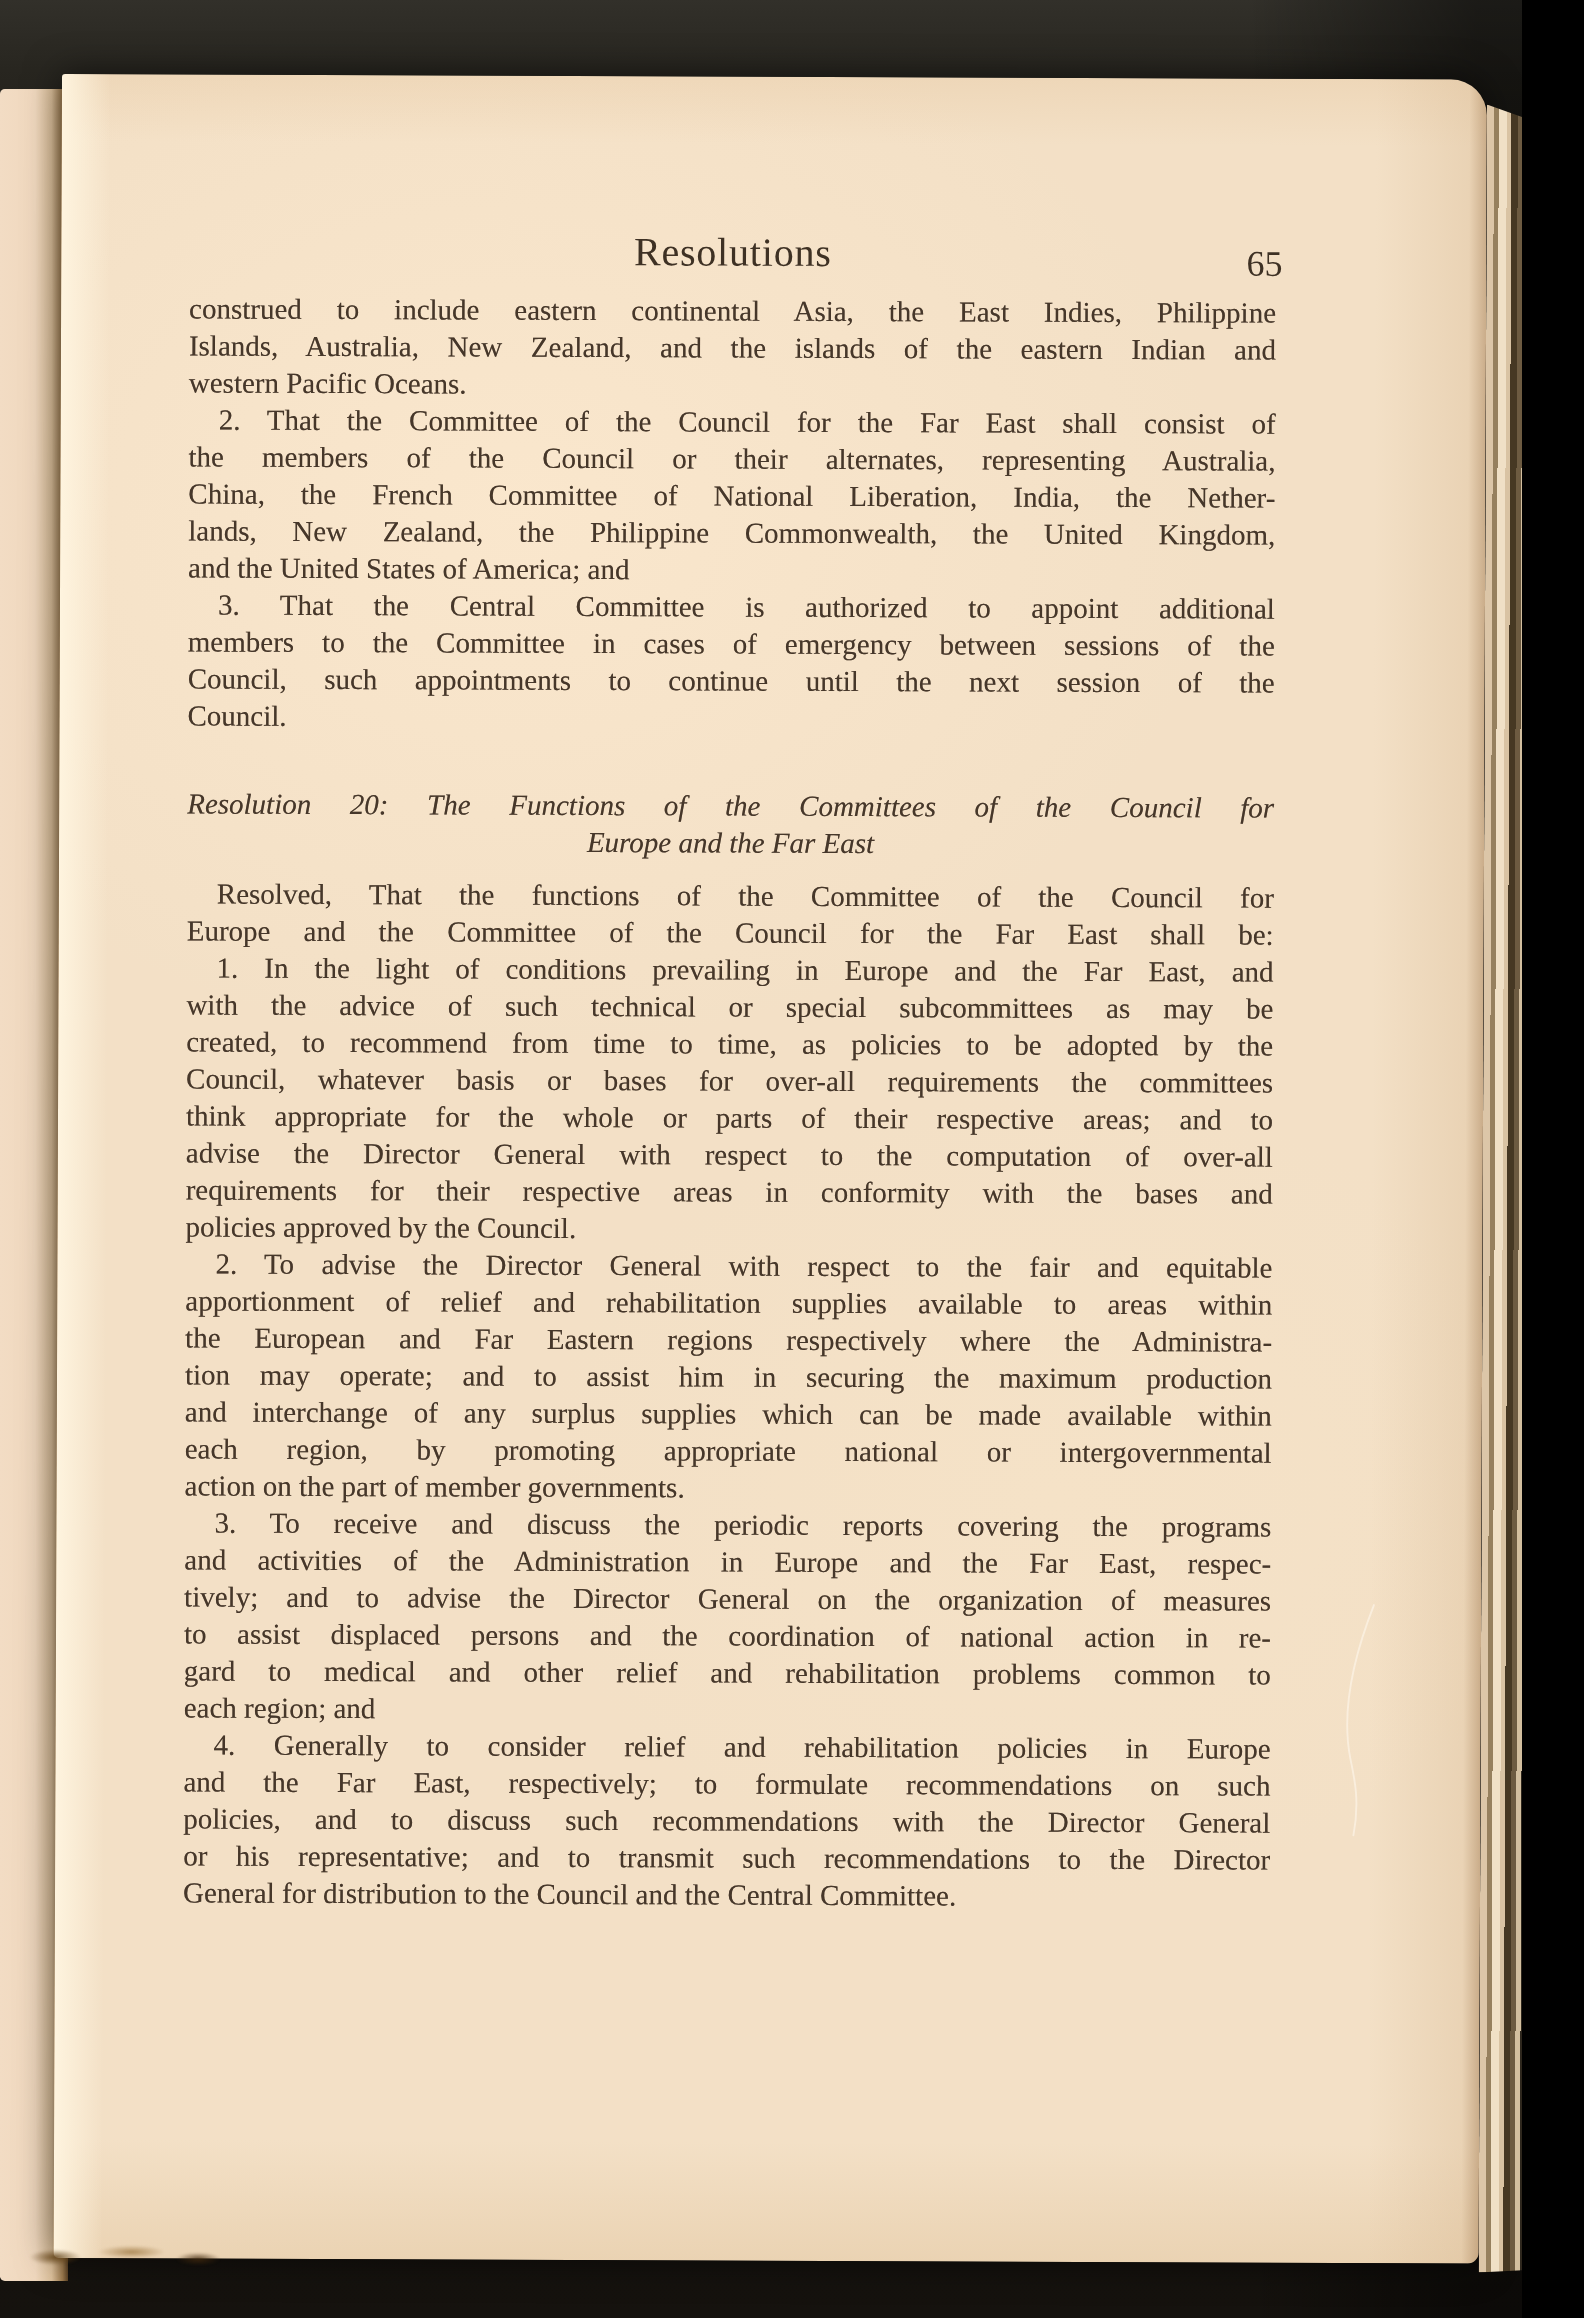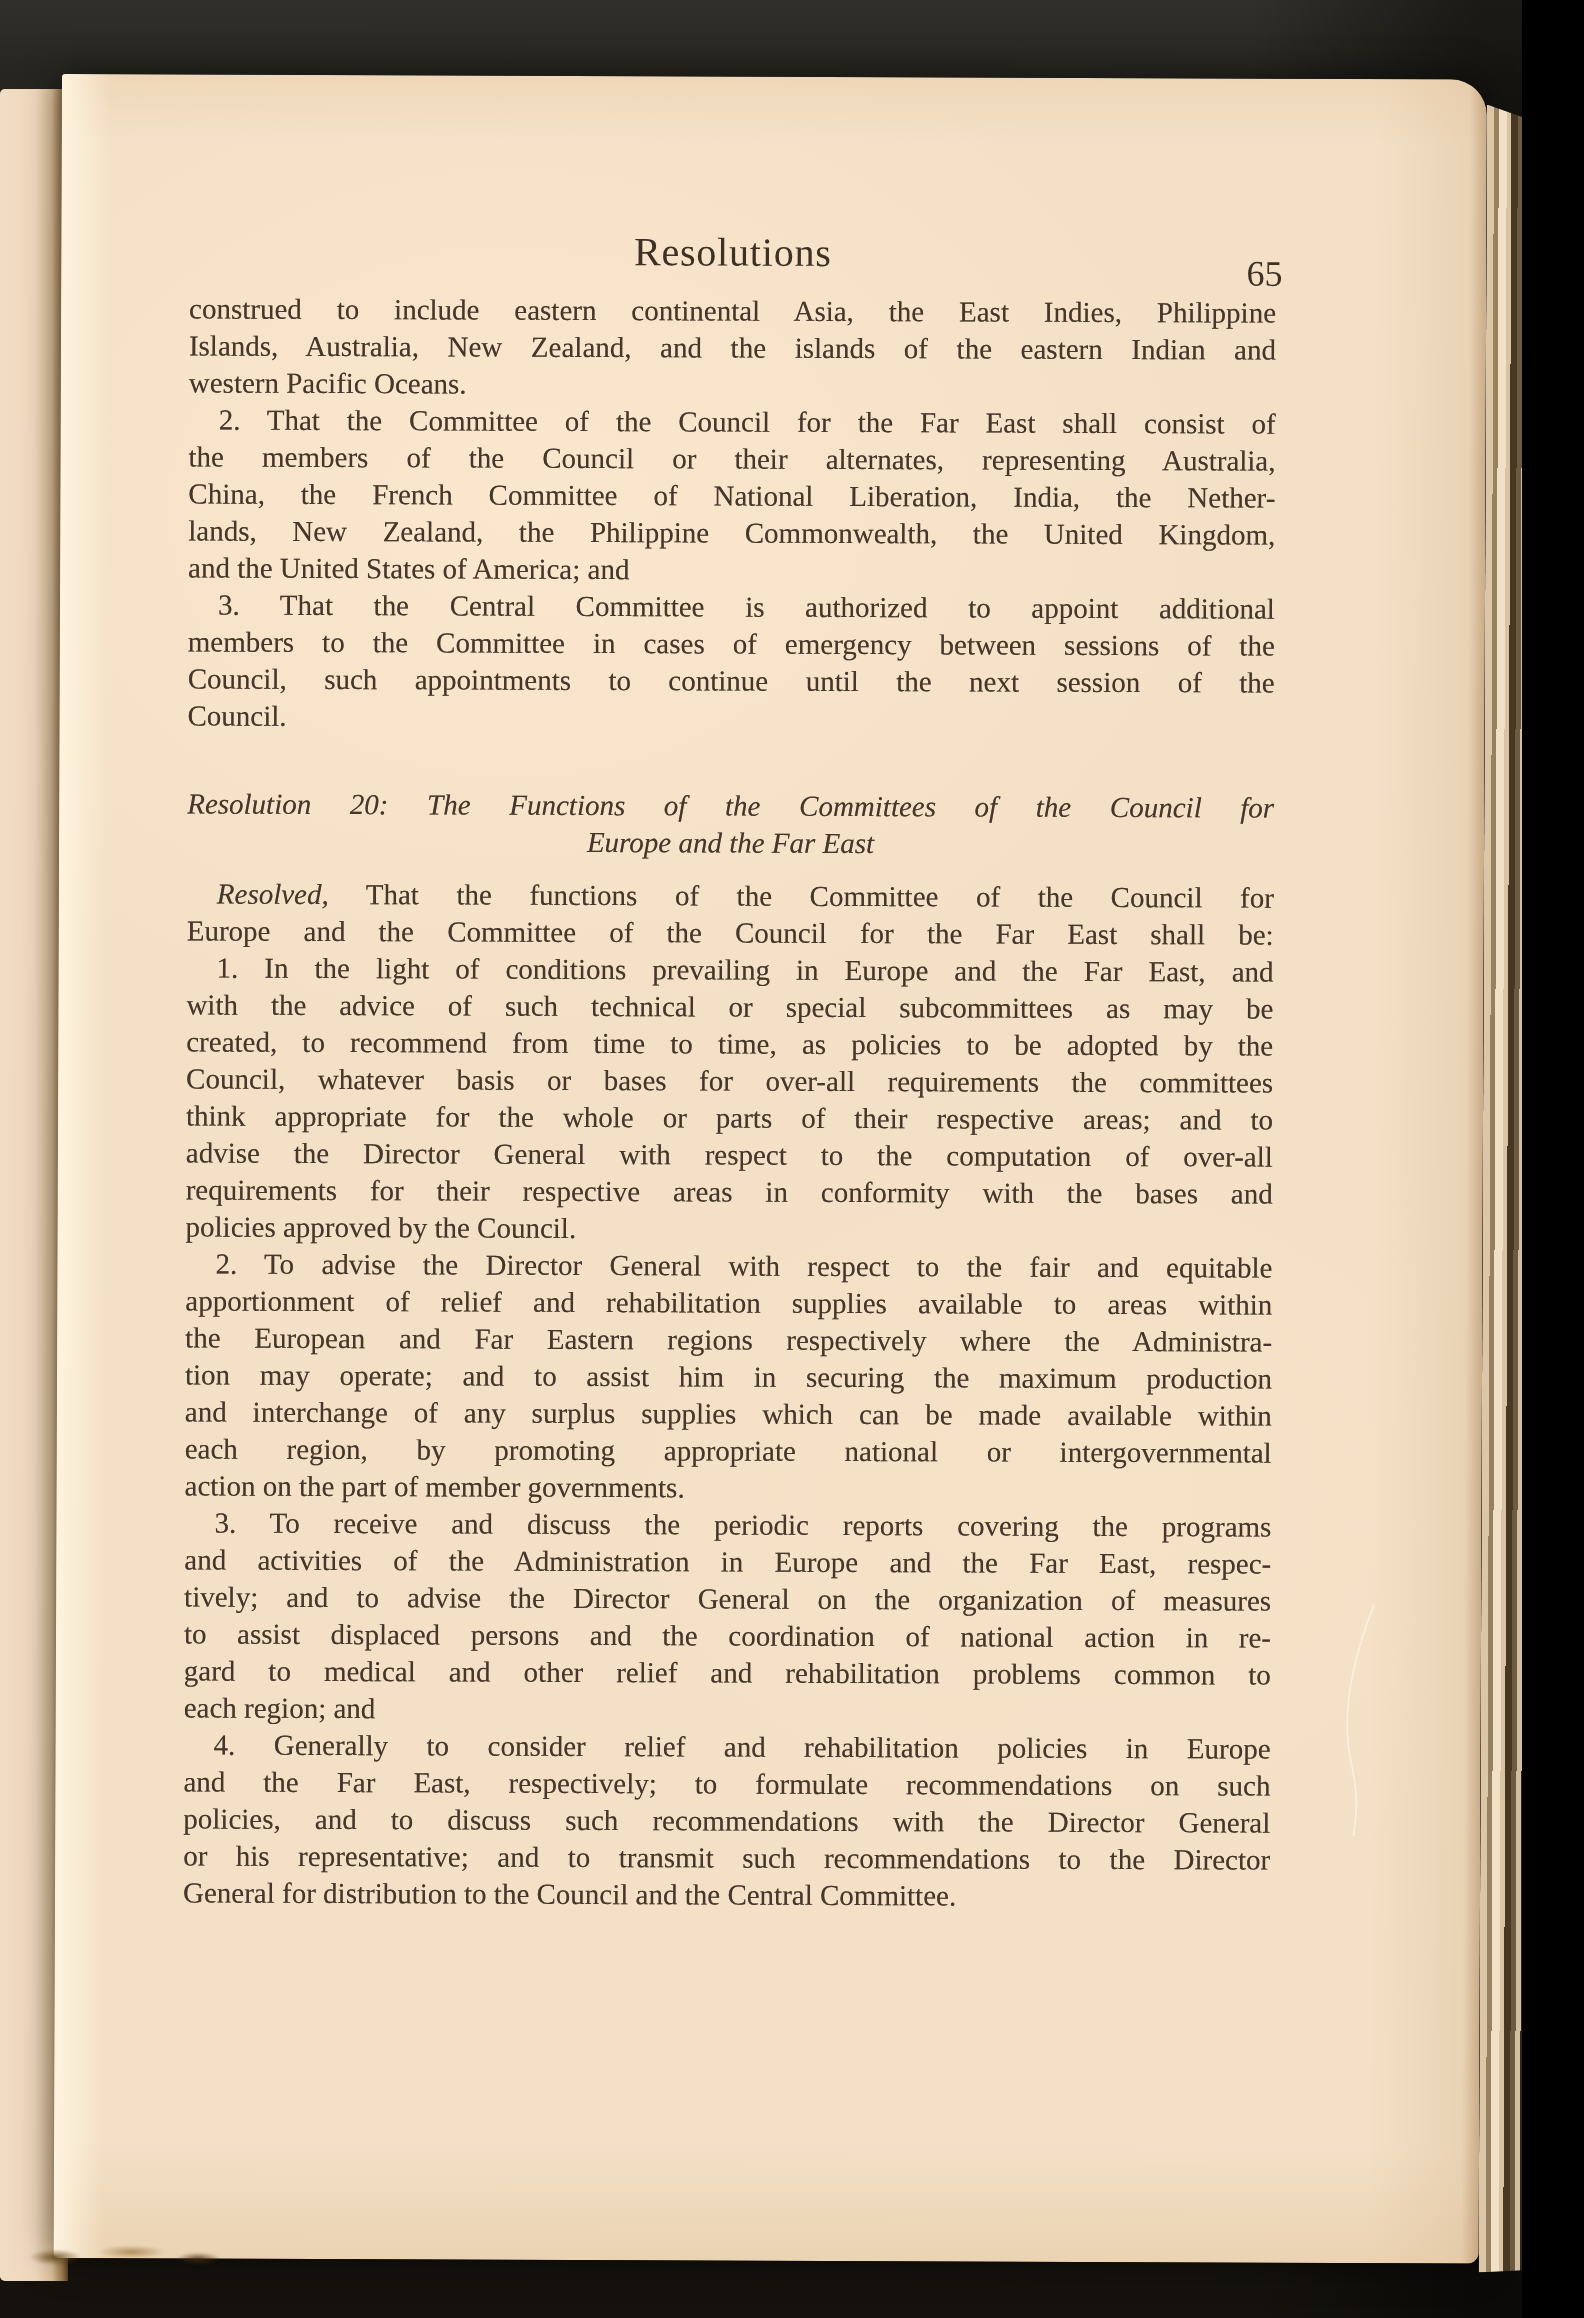--- a/index.html
+++ b/index.html
@@ -63,34 +63,34 @@
   }
   .scratch{position:absolute;left:1325px;top:1598px;width:71px;height:246px;}
   
   .content{position:absolute;left:128px;top:151px;width:1087px;color:#46372a;}
   .header-row{position:relative;height:49px;}
   .running-header{
     position:absolute;left:0;right:0;text-align:center;
     font-size:40px;line-height:49px;color:#3e3124;letter-spacing:0.8px;
   }
   .page-number{
-    position:absolute;right:-6.3px;top:24px;font-size:36px;line-height:41px;color:#3e3124;
+    position:absolute;right:-6.3px;top:14px;font-size:36px;line-height:41px;color:#3e3124;
   }
   .text-block{margin-top:16px;}
   .line{
     font-size:29px;line-height:37px;height:37px;overflow:visible;
     text-shadow:0 0 0.6px rgba(70,55,42,.55);
   }
   .a-j{text-align:justify;text-align-last:justify;}
   .a-c{text-align:center;}
   .a-l{text-align:left;}
   .para.indent .line.first{text-indent:30px;}
   .para.heading{margin:51px 0 16px 0;}
   .para.heading .line{font-style:italic;}
-  .ital{font-style:italic;}
+  .ital{}
 </style>
 </head>
 <body>
 
 <div class="canvas">
 
   <div class="under-page"></div>
 
   <div class="book">
     <div class="page">

